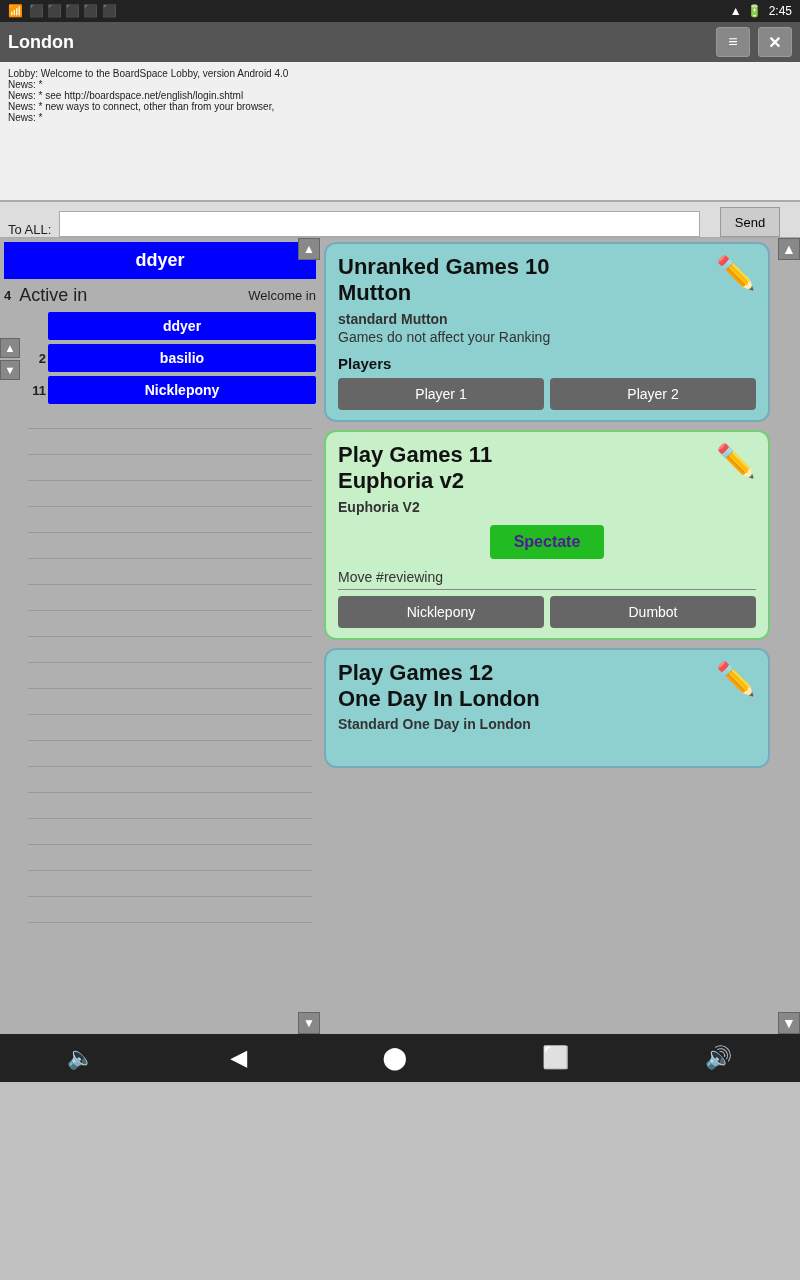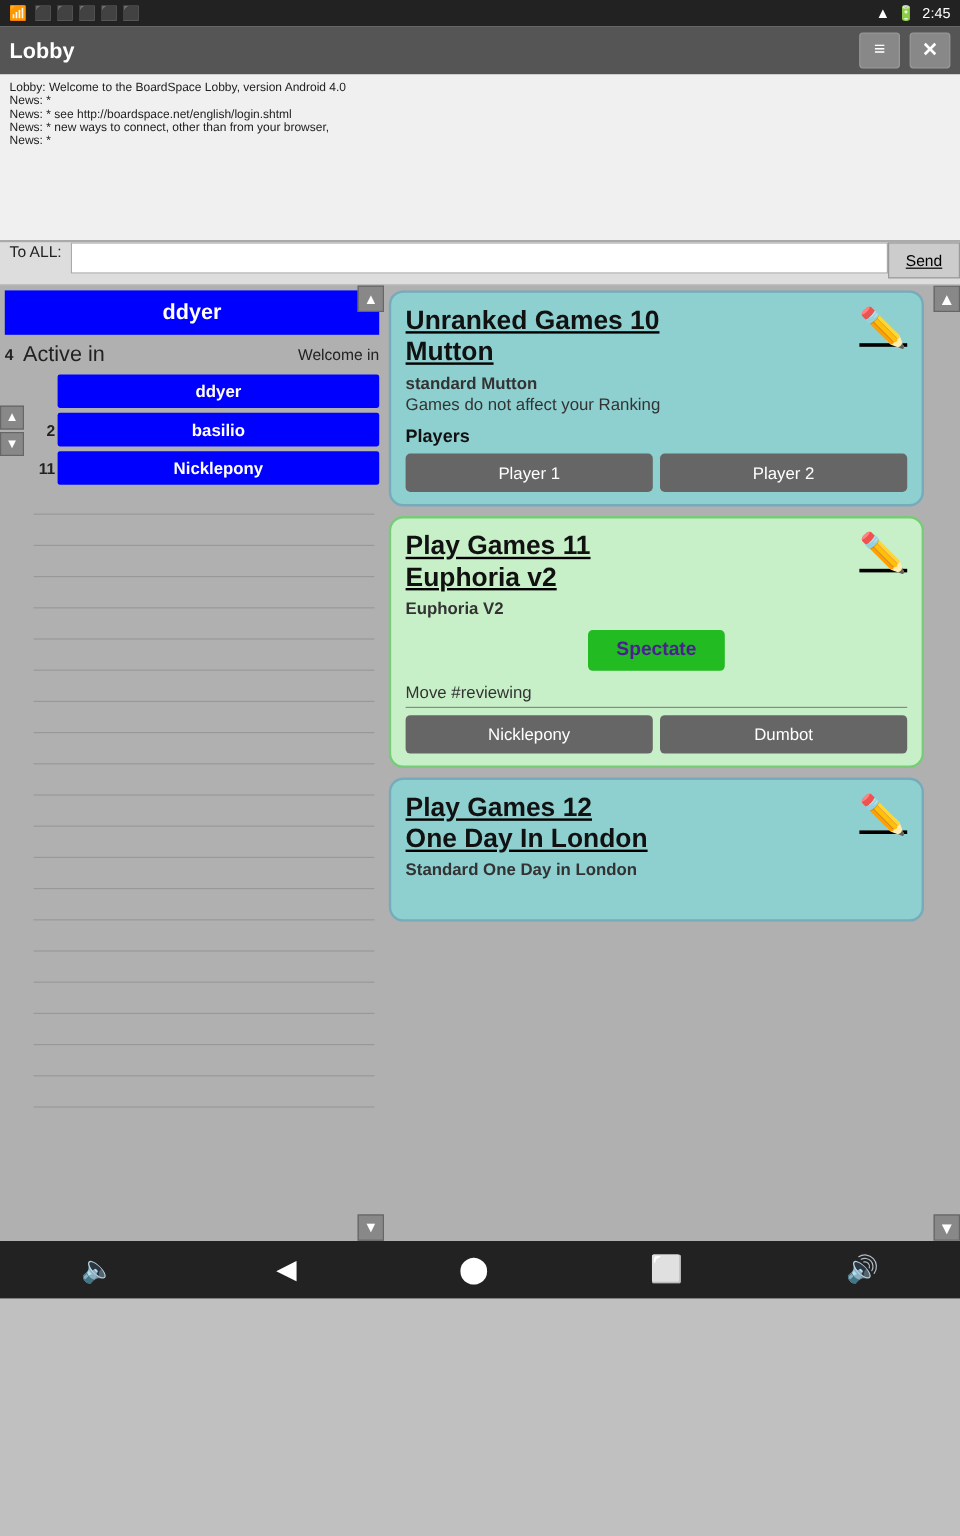--- a/index.html
+++ b/index.html
@@ -58,21 +58,21 @@
       min-height: 140px;
       border-bottom: 2px solid #aaa;
     }
 
     
     .chat-bar {
       width: 800px;
       height: 36px;
       background: #ddd;
       display: flex;
-      align-items: flex-start;
+      align-items: flex-end;
       border-bottom: 1px solid #aaa;
     }
     .chat-label {
       padding: 0 8px;
       font-size: 13px;
       color: #222;
       white-space: nowrap;
     }
     .chat-input {
       flex: 1;
@@ -82,22 +82,21 @@
       font-size: 13px;
       padding: 0 4px;
     }
     .send-btn {
       width: 60px;
       height: 30px;
       background: #ccc;
       border: 1px solid #999;
       font-size: 13px;
       cursor: pointer;
-      margin: 0 0;
-      text-decoration: underline;
+      margin: 0 20px;
     }
 
     
     .main-content {
       width: 800px;
       height: 796px;
       display: flex;
       background: #bbb;
       position: relative;
     }
@@ -218,21 +217,20 @@
       border-color: #7c7;
     }
     .game-card.blue-teal {
       background: #8ecfcf;
     }
 
     .game-card-header {
       display: flex;
       align-items: flex-start;
       justify-content: flex-start;
-      text-decoration: underline;
     }
 
     .game-title {
       font-size: 22px;
       font-weight: bold;
       color: #111;
       line-height: 1.2;
       flex: 1;
     }
 
@@ -358,21 +356,21 @@
     <span>⬛ ⬛ ⬛ ⬛ ⬛</span>
   </div>
   <div class="status-bar-right">
     <span>▲</span>
     <span>🔋</span>
     <span>2:45</span>
   </div>
 </div>
 
 <div class="title-bar">
-  <span>Lobby</span>
+  <span>London</span>
   <div class="title-bar-spacer"></div>
   <div class="title-bar-btn">≡</div>
   <div class="title-bar-btn">✕</div>
 </div>
 
 <div class="news-area">
   <div>Lobby: Welcome to the BoardSpace Lobby, version Android 4.0</div>
   <div>News: *</div>
   <div>News: * see http://boardspace.net/english/login.shtml</div>
   <div>News: * new ways to connect, other than from your browser,</div>

